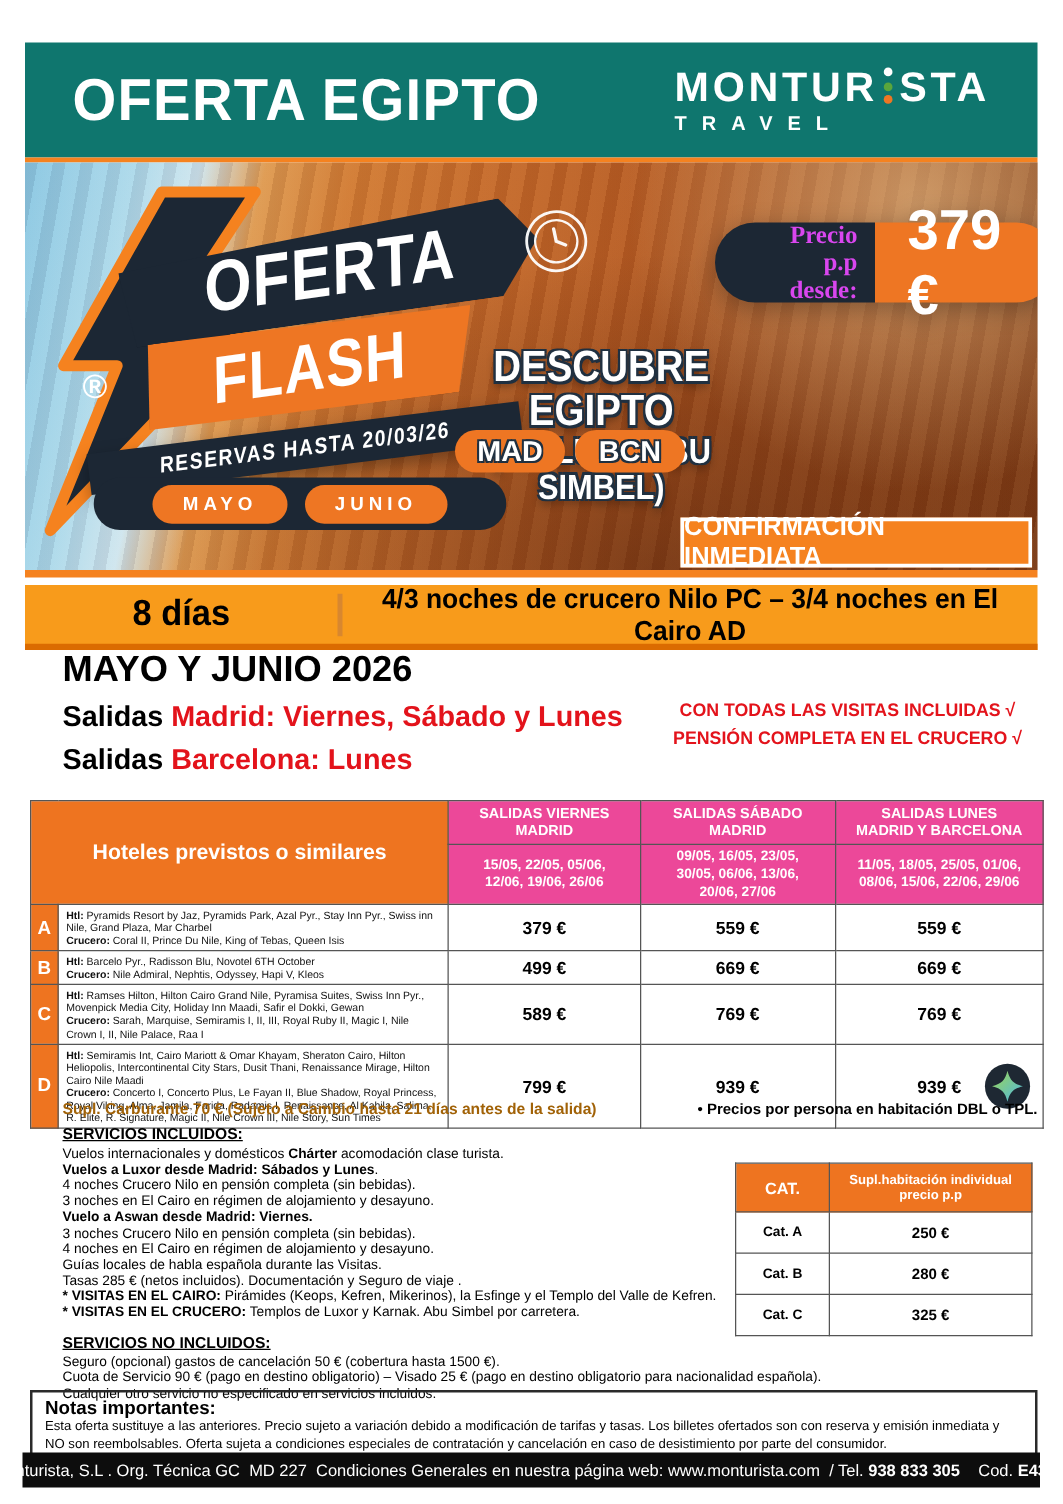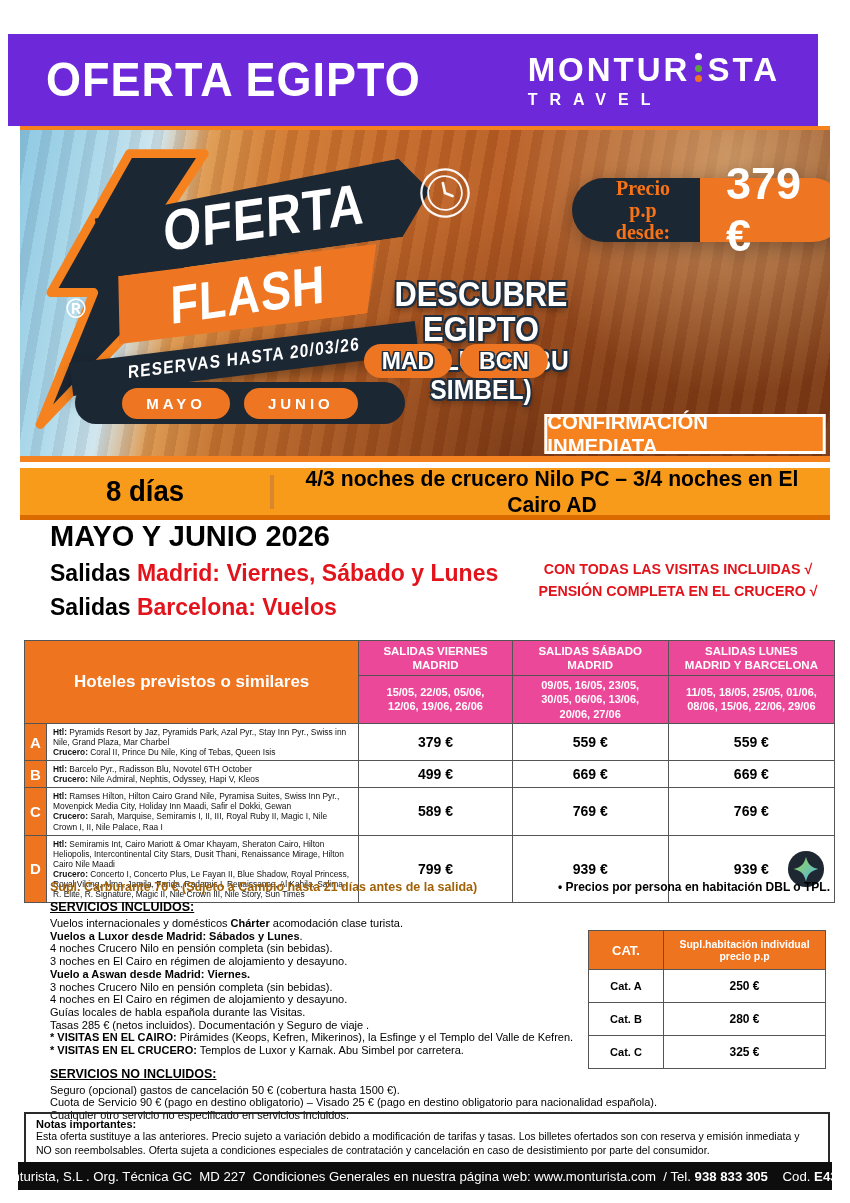--- a/index.html
+++ b/index.html
@@ -1,25 +1,25 @@
 <!DOCTYPE html>
 <html><head>
 <meta charset="utf-8">
 <style>
   html,body{margin:0;padding:0;background:#fff;}
   .page{position:relative;width:850px;height:1203px;background:#fff;overflow:hidden;
         font-family:"Liberation Sans",sans-serif;color:#000;}
   .b{font-weight:bold;}
 
   
-  .top-header{position:absolute;left:8px;top:34px;width:810px;height:92px;background:#6d28d9;
+  .top-header{position:absolute;left:20px;top:34px;width:810px;height:92px;background:#0f766e;
               display:flex;align-items:center;justify-content:space-between;padding:0 38px;box-sizing:border-box;}
   .main-title{color:#fff;font-size:45px;font-weight:bold;letter-spacing:1px;transform:scaleY(1.05);}
   .brand{color:#fff;text-align:left;line-height:1;}
-  .brand-main{display:flex;align-items:flex-start;font-size:33px;font-weight:bold;letter-spacing:3px;}
+  .brand-main{display:flex;align-items:center;font-size:33px;font-weight:bold;letter-spacing:3px;}
   .logo-dots{display:flex;flex-direction:column;align-items:center;gap:3px;margin:0 5px 2px 5px;}
   .logo-dots i{width:7px;height:7px;border-radius:50%;display:block;}
   .dot-w{background:#fff;margin-bottom:2px;}
   .dot-g{background:#5aa63c;}
   .dot-o{background:#EE7623;}
   .brand-sub{font-size:16px;letter-spacing:12px;margin-top:6px;font-weight:bold;}
   .header-rule{position:absolute;left:20px;top:126px;width:810px;height:4px;background:#F5821F;}
 
   
   .hero{position:absolute;left:20px;top:130px;width:810px;height:326px;border-bottom:6px solid #F5821F;overflow:hidden;
@@ -40,23 +40,23 @@
   .banner-text{display:block;font-weight:bold;letter-spacing:1px;transform:skewX(-7deg) scaleX(.86);}
   .registered{position:absolute;left:46px;top:164px;color:#fff;font-size:27px;font-weight:bold;}
   .banner-reservas{left:50px;top:212px;width:348px;height:33px;background:#1C2734;transform:rotate(-7deg);}
   .banner-reservas .banner-text{font-size:18px;letter-spacing:1.5px;}
   .months-bar{position:absolute;left:55px;top:252px;width:330px;height:42px;background:#1C2734;border-radius:24px;
               display:flex;align-items:center;justify-content:center;gap:14px;}
   .month-pill{background:#EE7623;color:#fff;font-weight:bold;font-size:15px;letter-spacing:4px;
               border-radius:18px;padding:7px 24px;}
   .clock{position:absolute;left:398px;top:36px;width:54px;height:54px;transform:rotate(-12deg);opacity:.95;}
   .price-pill{position:absolute;left:552px;top:48px;height:64px;display:flex;filter:drop-shadow(0 5px 10px rgba(0,0,0,.3));}
-  .price-label{background:#1C2734;color:#f97316;border-radius:32px 0 0 32px;display:flex;align-items:center;
+  .price-label{background:#1C2734;color:#d946ef;border-radius:32px 0 0 32px;display:flex;align-items:center;
                padding:0 14px 0 28px;font-family:"Liberation Serif",serif;font-weight:bold;font-size:20px;
-               line-height:1.1;text-align:center;width:104px;}
+               line-height:1.1;text-align:right;width:104px;}
   .price-value{background:#EE7623;color:#fff;border-radius:0 32px 32px 0;display:flex;align-items:center;
                padding:0 26px;font-size:45px;font-weight:bold;}
   .descubre{position:absolute;left:300px;top:146px;width:322px;text-align:center;color:#fff;transform:scaleX(.88);
             text-shadow:2px 2px 0 #203040,-2px 2px 0 #203040,2px -2px 0 #203040,-2px -2px 0 #203040,0 4px 7px rgba(0,0,0,.45);}
   .descubre-title{font-size:35px;font-weight:bold;line-height:1.0;}
   .descubre-sub{font-size:28px;font-weight:bold;line-height:1.05;}
   .airport-pill{position:absolute;top:214px;width:88px;height:34px;background:#EE7623;border-radius:18px;
                 color:#fff;font-size:23px;font-weight:bold;display:flex;align-items:center;justify-content:center;
                 text-shadow:1.5px 1.5px 0 #203040,-1.5px 1.5px 0 #203040,1.5px -1.5px 0 #203040,-1.5px -1.5px 0 #203040;}
   .pill-mad{left:344px;} .pill-bcn{left:440px;}
@@ -105,21 +105,21 @@
   .cat-table td{border:1px solid #555;text-align:center;}
   .cat-h{background:#EE7420;color:#fff;height:36px;font-weight:bold;}
   .cat-h1{font-size:13px;width:72px;}
   .cat-h2{font-size:10.5px;padding:0 4px;}
   .cat-c{height:30px;font-size:11px;font-weight:bold;}
   .cat-p{font-size:12px;font-weight:bold;}
 
   
   .notas-box{position:absolute;left:24px;top:1112px;width:806px;border:2px solid #2a2a2a;box-sizing:border-box;
              padding:4px 10px 6px 10px;}
-  .notas-title{font-size:11px;font-weight:bold;}
+  .notas-title{font-size:15px;font-weight:bold;}
   .notas-text{font-size:10.5px;line-height:1.3;}
 
   
   .footer{position:absolute;left:18px;top:1162px;width:814px;height:28px;background:#0d0d0d;color:#fff;
           display:flex;align-items:center;justify-content:center;font-size:13.2px;white-space:pre;}
 </style>
 </head>
 <body>
 
 <div class="page">
@@ -182,21 +182,21 @@
     <div class="duration-sep"></div>
     <div class="duration-desc">4/3 noches de crucero Nilo PC – 3/4 noches en El Cairo AD</div>
   </div>
 
   <div class="season">
     <div class="season-title">MAYO Y JUNIO 2026</div>
     <div class="salida-line">
       <span>Salidas </span><span class="salida-detail">Madrid: Viernes, Sábado y Lunes</span>
     </div>
     <div class="salida-line">
-      <span>Salidas </span><span class="salida-detail">Barcelona: Vuelos</span>
+      <span>Salidas </span><span class="salida-detail">Barcelona: Lunes</span>
     </div>
   </div>
   <div class="highlights">
     <div>CON TODAS LAS VISITAS INCLUIDAS √</div>
     <div>PENSIÓN COMPLETA EN EL CRUCERO √</div>
   </div>
 
   <table class="ptable">
     <colgroup>
         <col style="width:22px">

